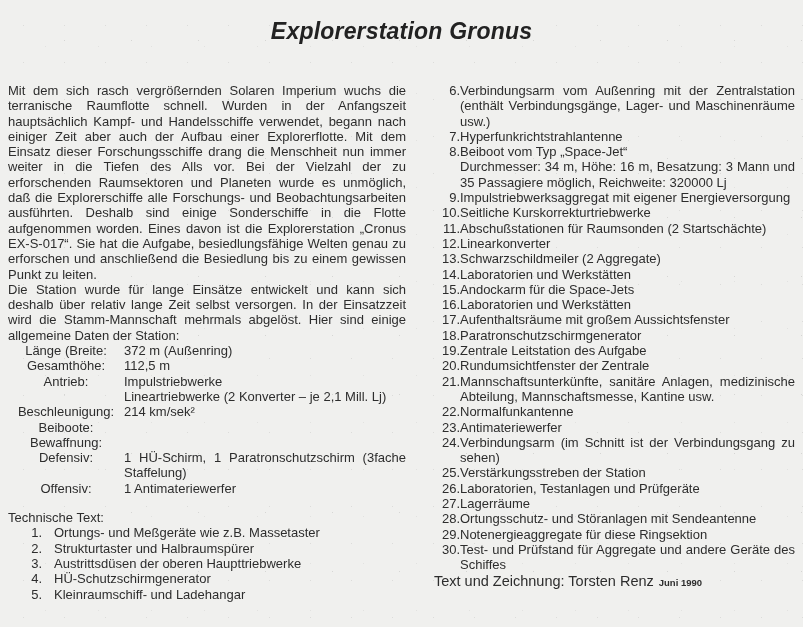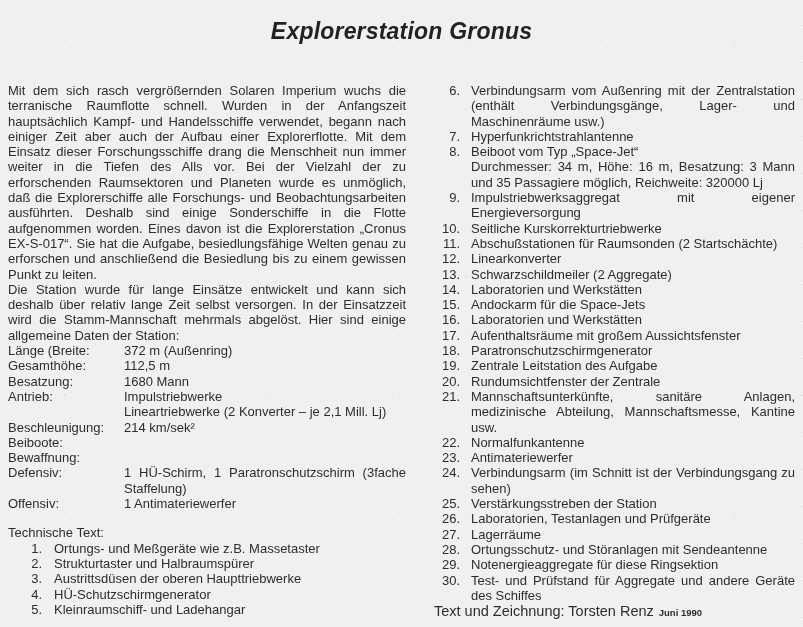--- a/index.html
+++ b/index.html
@@ -43,40 +43,40 @@
   .body-text {
     font-size: 13px;
     line-height: 15.3px;
     text-align: justify;
   }
   .para { margin: 0; }
 
   
   .spec-table { margin-top: 0; }
   .spec-row { display: flex; }
-  .spec-label { flex: 0 0 116px; text-align: left; }
+  .spec-label { flex: 0 0 116px; text-align: center; }
   .spec-value { flex: 1 1 auto; white-space: pre-line; }
 
   .tech-heading {
     margin-top: 14px;
     font-size: 13px;
     line-height: 15.3px;
   }
 
   
   .num-list { margin: 0; }
   .num-row { display: flex; }
   .num-cell {
     flex: 0 0 auto;
     text-align: right;
   }
   .tech-list .num-cell { width: 26px; margin-left: 8px; }
   .tech-list .text-cell { margin-left: 12px; }
   .legend-list .num-cell { width: 26px; }
-  .legend-list .text-cell { margin-left: 11px; }
+  .legend-list .text-cell { }
   .text-cell {
     flex: 1 1 auto;
     min-width: 0;
     text-align: justify;
     white-space: pre-line;
   }
 
   .footer {
     margin-top: 0;
     font-size: 14.5px;
@@ -107,24 +107,20 @@
           <div class="spec-row">
             <span class="spec-label">Länge (Breite:</span>
             <span class="spec-value">372 m (Außenring)</span>
           </div>
 
           <div class="spec-row">
             <span class="spec-label">Gesamthöhe:</span>
             <span class="spec-value">112,5 m</span>
           </div>
 
-          <div class="spec-row">
-            <span class="spec-label">Besatzung:</span>
-            <span class="spec-value">1680 Mann</span>
-          </div>
 
           <div class="spec-row">
             <span class="spec-label">Antrieb:</span>
             <span class="spec-value">Impulstriebwerke
 Lineartriebwerke (2 Konverter – je 2,1 Mill. Lj)</span>
           </div>
 
           <div class="spec-row">
             <span class="spec-label">Beschleunigung:</span>
             <span class="spec-value">214 km/sek²</span>

